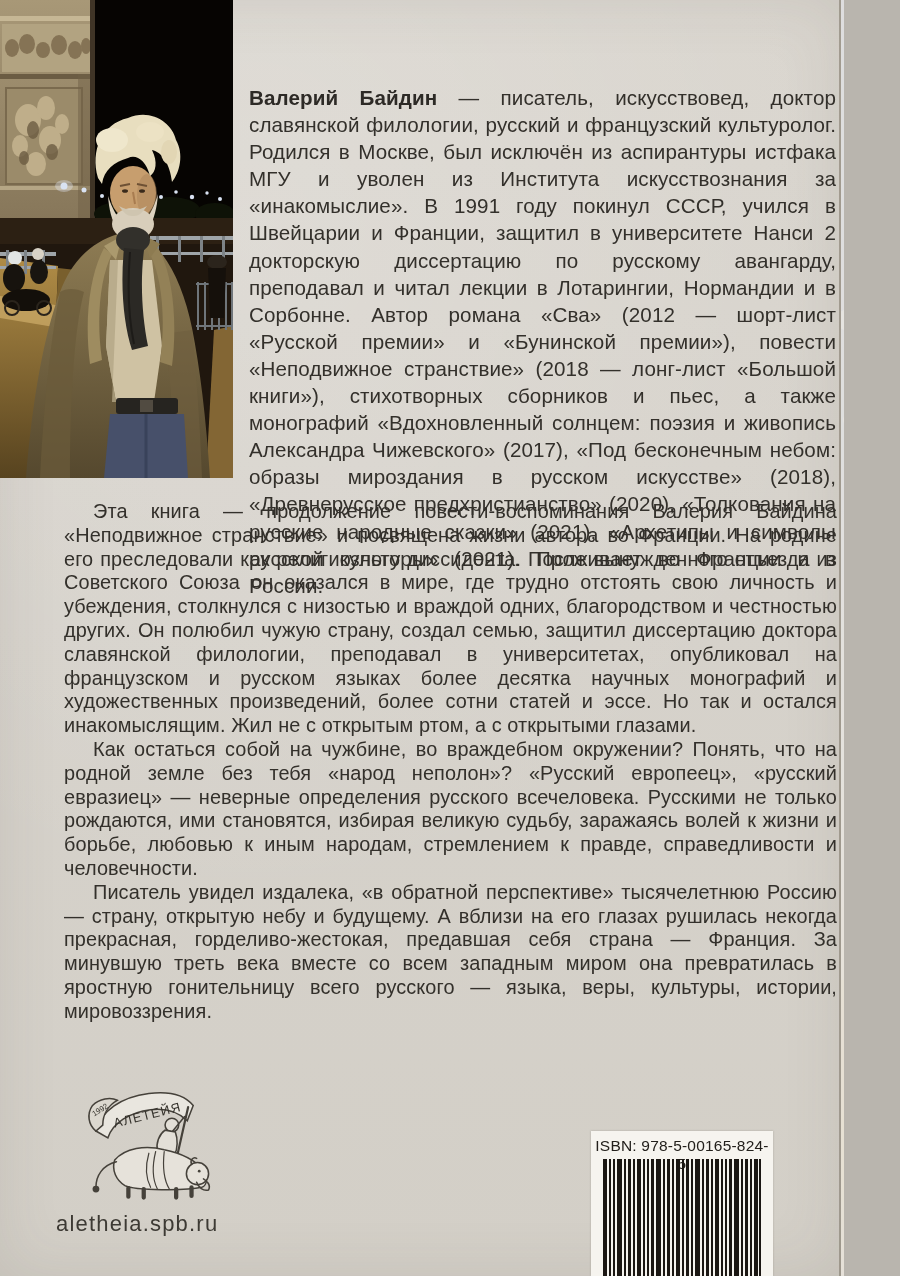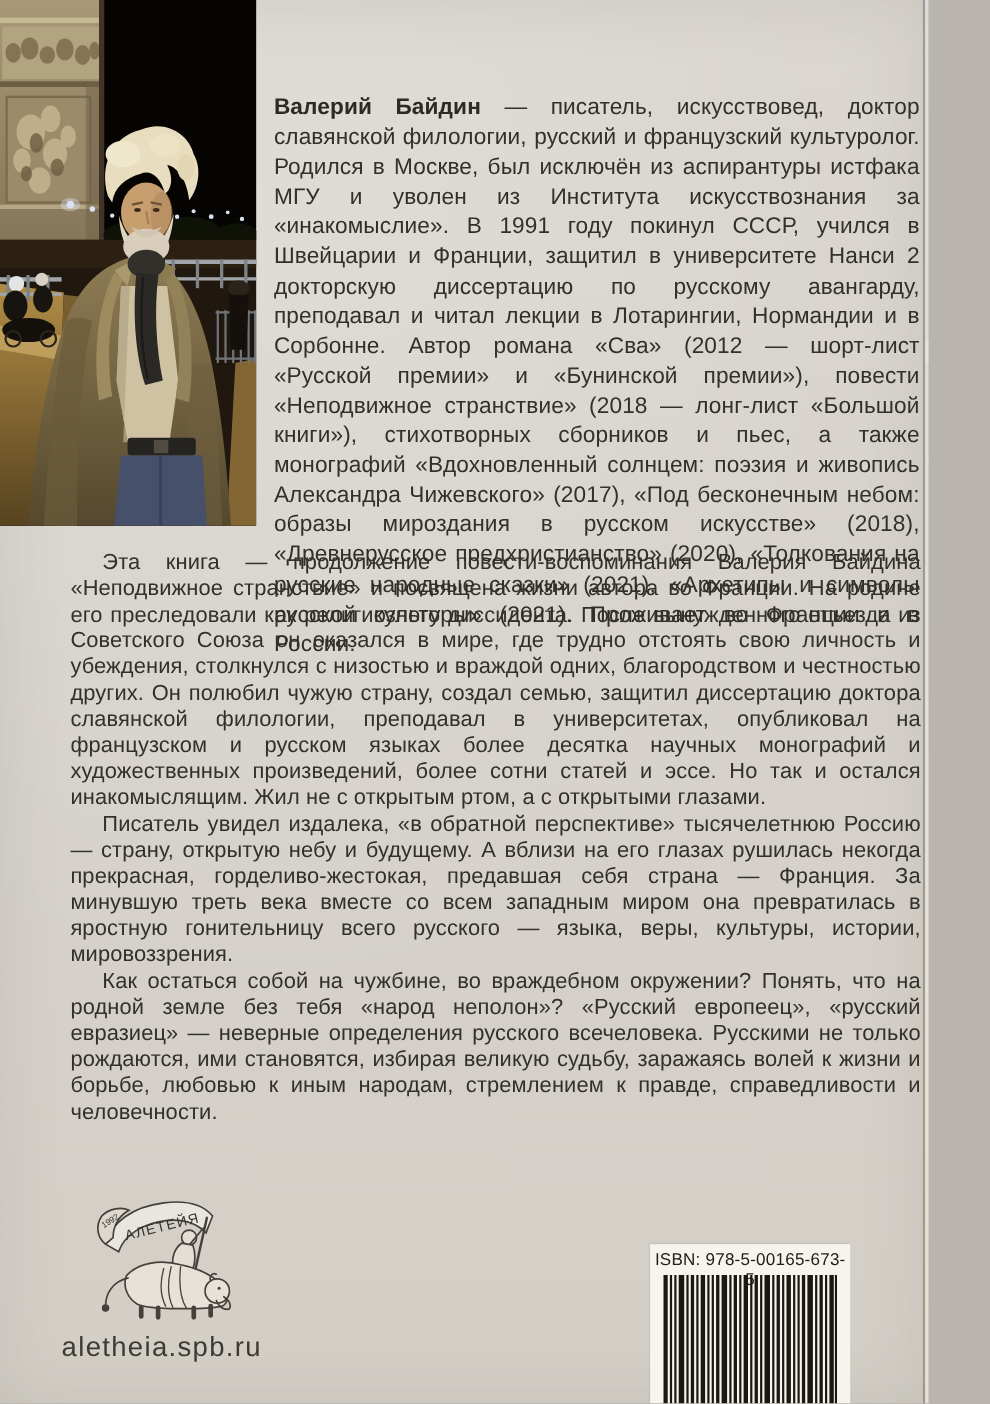--- a/index.html
+++ b/index.html
@@ -19,21 +19,21 @@
        font-size:20.6px;line-height:27.1px;text-align:justify;color:#33302b;
        letter-spacing:.1px;}
   .bio strong{font-weight:bold;color:#2d2a26;}
   
   .description{position:absolute;left:64px;top:500px;width:773px;color:#33302b;}
   .description p{margin:0;font-size:19.9px;line-height:23.8px;text-align:justify;
                  text-indent:29px;letter-spacing:.1px;}
   
   .publisher-logo{position:absolute;left:84px;top:1068px;width:128px;height:138px;}
   .publisher-site{position:absolute;left:56px;top:1211px;width:260px;
-                  font-size:25px;letter-spacing:1.2px;color:#3d3a34;}
+                  font-size:22px;letter-spacing:1.2px;color:#3d3a34;}
   
   .barcode-box{position:absolute;left:591px;top:1131px;width:182px;height:145px;
                background:#f6f4ef;box-shadow:0 0 2px rgba(100,95,85,.35);}
   .isbn{margin-top:6px;text-align:center;font-size:15.5px;letter-spacing:.2px;color:#23201c;}
   .bars{position:absolute;left:12px;top:28px;width:158px;height:117px;}
   
   .edge-strip{position:absolute;left:841px;top:0;width:59px;height:1276px;}
   .edge-strip svg{display:block;width:100%;height:100%;}
   .edge-seam{position:absolute;left:839px;top:0;width:2px;height:1276px;
              background:rgba(122,114,101,.55);}
@@ -182,22 +182,22 @@
         <ellipse cx="112" cy="140" rx="16" ry="12" fill="#efe7cc"></ellipse>
         <ellipse cx="150" cy="132" rx="14" ry="10" fill="#ece2c4"></ellipse>
         <ellipse cx="169" cy="152" rx="8" ry="12" fill="#e2d6b4"></ellipse>
       </svg>
     </div>
 
     <p class="bio"><strong>Валерий Байдин</strong><span> — писатель, искусствовед, доктор славянской филологии, русский и французский культуролог. Родился в Москве, был исключён из аспирантуры истфака МГУ и уволен из Института искусствознания за «инакомыслие». В 1991 году покинул СССР, учился в Швейцарии и Франции, защитил в университете Нанси 2 докторскую диссертацию по русскому авангарду, преподавал и читал лекции в Лотарингии, Нормандии и в Сорбонне. Автор романа «Сва» (2012 — шорт-лист «Русской премии» и «Бунинской премии»), повести «Неподвижное странствие» (2018 — лонг-лист «Большой книги»), стихотворных сборников и пьес, а также монографий «Вдохновленный солнцем: поэзия и живопись Александра Чижевского» (2017), «Под бесконечным небом: образы мироздания в русском искусстве» (2018), «Древнерусское предхристианство» (2020), «Толкования на русские народные сказки» (2021), «Архетипы и символы русской культуры» (2021). Проживает во Франции и в России.</span></p>
 
     <div class="description">
       <p>Эта книга — продолжение повести-воспоминания Валерия Байдина «Неподвижное странствие» и посвящена жизни автора во Франции. На родине его преследовали как религиозного диссидента. После вынужденного отъезда из Советского Союза он оказался в мире, где трудно отстоять свою личность и убеждения, столкнулся с низостью и враждой одних, благородством и честностью других. Он полюбил чужую страну, создал семью, защитил диссертацию доктора славянской филологии, преподавал в университетах, опубликовал на французском и русском языках более десятка научных монографий и художественных произведений, более сотни статей и эссе. Но так и остался инакомыслящим. Жил не с открытым ртом, а с открытыми глазами.</p>
+      <p>Как остаться собой на чужбине, во враждебном окружении? Понять, что на родной земле без тебя «народ неполон»? «Русский европеец», «русский евразиец» — неверные определения русского всечеловека. Русскими не только рождаются, ими становятся, избирая великую судьбу, заражаясь волей к жизни и борьбе, любовью к иным народам, стремлением к правде, справедливости и человечности.</p>
       <p>Писатель увидел издалека, «в обратной перспективе» тысячелетнюю Россию — страну, открытую небу и будущему. А вблизи на его глазах рушилась некогда прекрасная, горделиво-жестокая, предавшая себя страна — Франция. За минувшую треть века вместе со всем западным миром она превратилась в яростную гонительницу всего русского — языка, веры, культуры, истории, мировоззрения.</p>
-      <p>Как остаться собой на чужбине, во враждебном окружении? Понять, что на родной земле без тебя «народ неполон»? «Русский европеец», «русский евразиец» — неверные определения русского всечеловека. Русскими не только рождаются, ими становятся, избирая великую судьбу, заражаясь волей к жизни и борьбе, любовью к иным народам, стремлением к правде, справедливости и человечности.</p>
     </div>
 
     <svg class="publisher-logo" viewBox="0 0 150 142">
       <g stroke="#45413a" stroke-width="1.8" fill="none" stroke-linecap="round">
         <path d="M14,64 C20,40 44,24 76,20 C100,17 118,22 128,34 L121,52 C110,41 95,37 78,39 C54,42 34,54 28,72 Z" fill="#e9e6df"></path>
         <path d="M14,64 C5,57 3,44 10,34 C18,26 31,24 39,28 C28,34 22,45 22,57 Z" fill="#dcd8cf"></path>
         <path d="M122,36 L109,94" stroke-width="2.6"></path>
         <circle cx="103" cy="57" r="8" fill="#e3dfd7"></circle>
         <path d="M95,63 C88,68 84,78 86,88 C90,96 100,98 106,92 C110,85 110,73 107,65 Z" fill="#e3dfd7"></path>
         <path d="M104,64 L118,47"></path>
@@ -211,21 +211,21 @@
         <path d="M52,131 L52,141 M70,132 L70,142 M108,132 L108,142 M126,130 L126,140" stroke-width="5"></path>
         <path d="M38,100 C22,104 14,116 14,130"></path>
         <circle cx="14" cy="132" r="4" fill="#45413a" stroke="none"></circle>
       </g>
       <text x="36" y="60" transform="rotate(-14 36 60)" font-size="15" letter-spacing="1.5" fill="#35322c">АЛЕТЕЙЯ</text>
       <text x="12" y="47" transform="rotate(-32 12 47)" font-size="9" fill="#35322c">1992</text>
     </svg>
     <div class="publisher-site">aletheia.spb.ru</div>
 
     <div class="barcode-box">
-      <div class="isbn">ISBN: 978-5-00165-673-5</div>
+      <div class="isbn">ISBN: 978-5-00165-824-5</div>
       <svg class="bars" viewBox="0 0 158 117" preserveAspectRatio="none">
         <g fill="#1b1713">
           <rect x="0" width="4" height="117"></rect>
             <rect x="6" width="2" height="117"></rect>
             <rect x="10" width="2" height="117"></rect>
             <rect x="14" width="5" height="117"></rect>
           <rect x="21" width="2" height="117"></rect>
             <rect x="25" width="3" height="117"></rect>
             <rect x="30" width="2" height="117"></rect>
             <rect x="34" width="4" height="117"></rect>

